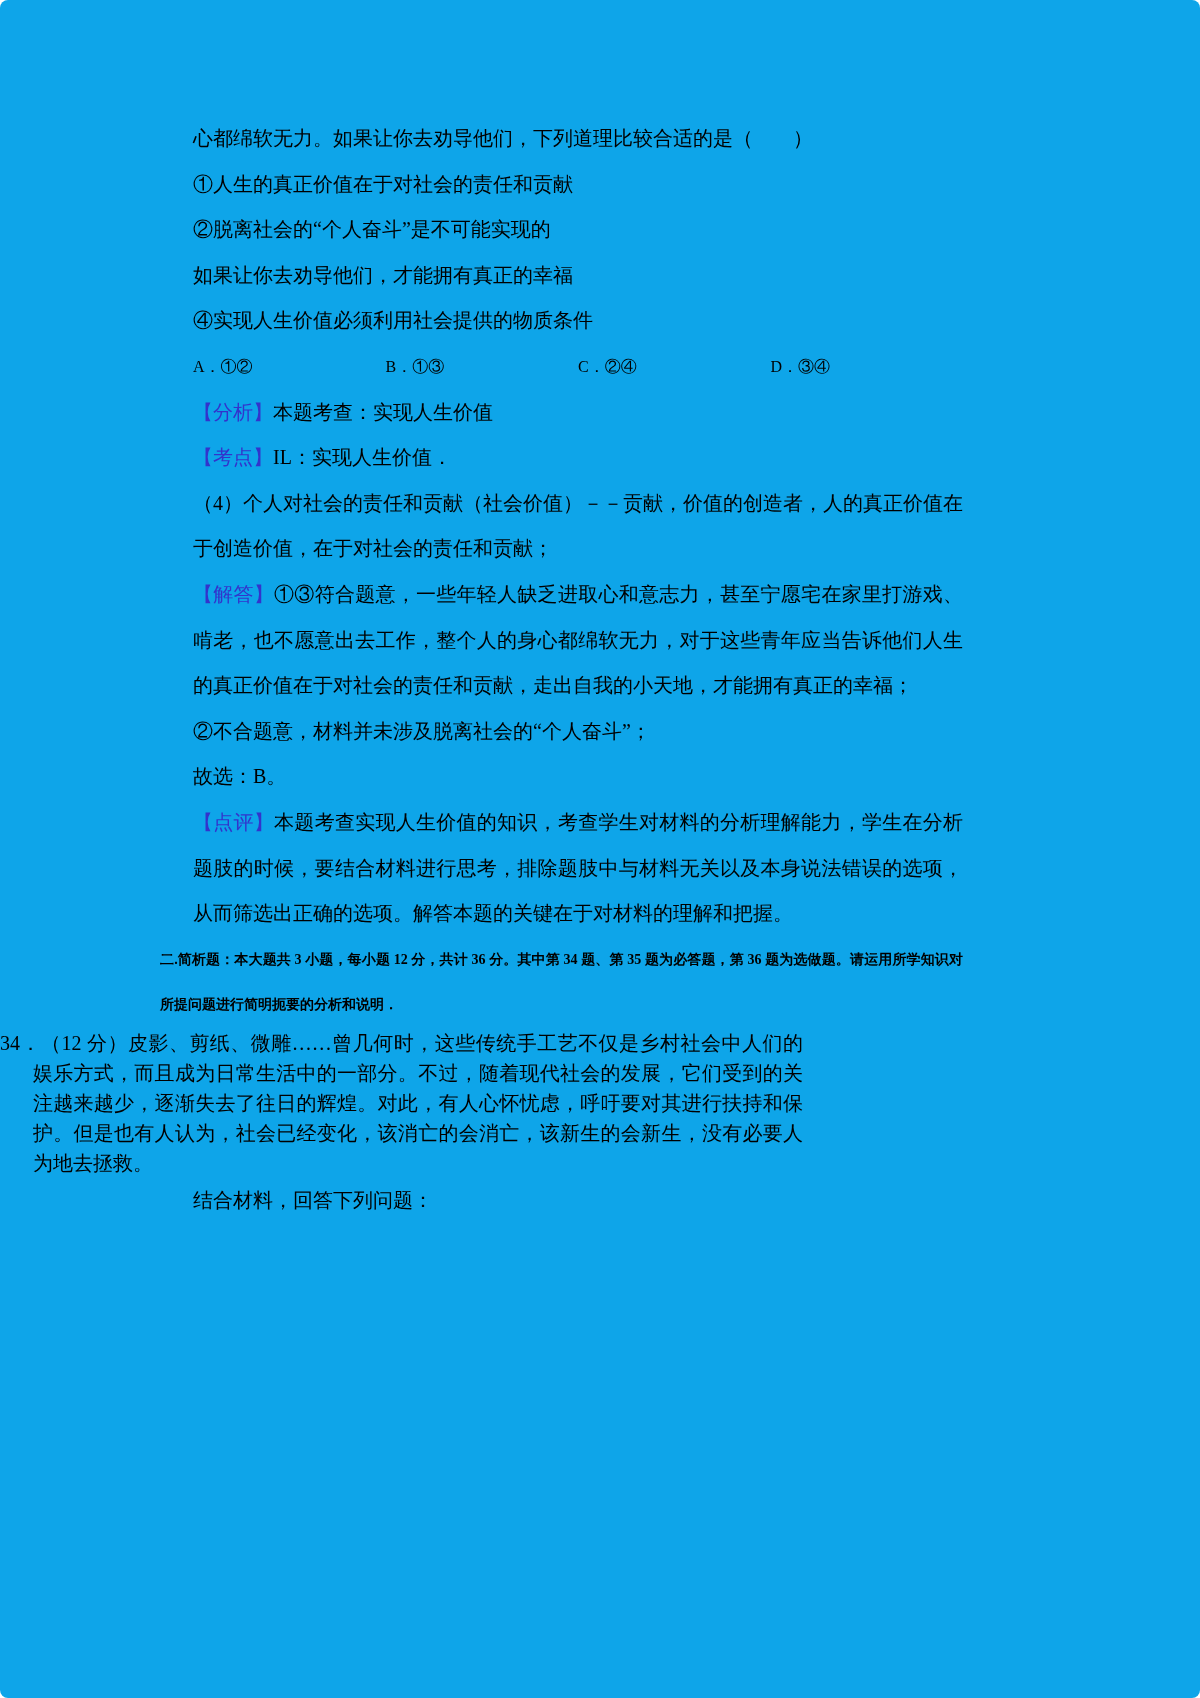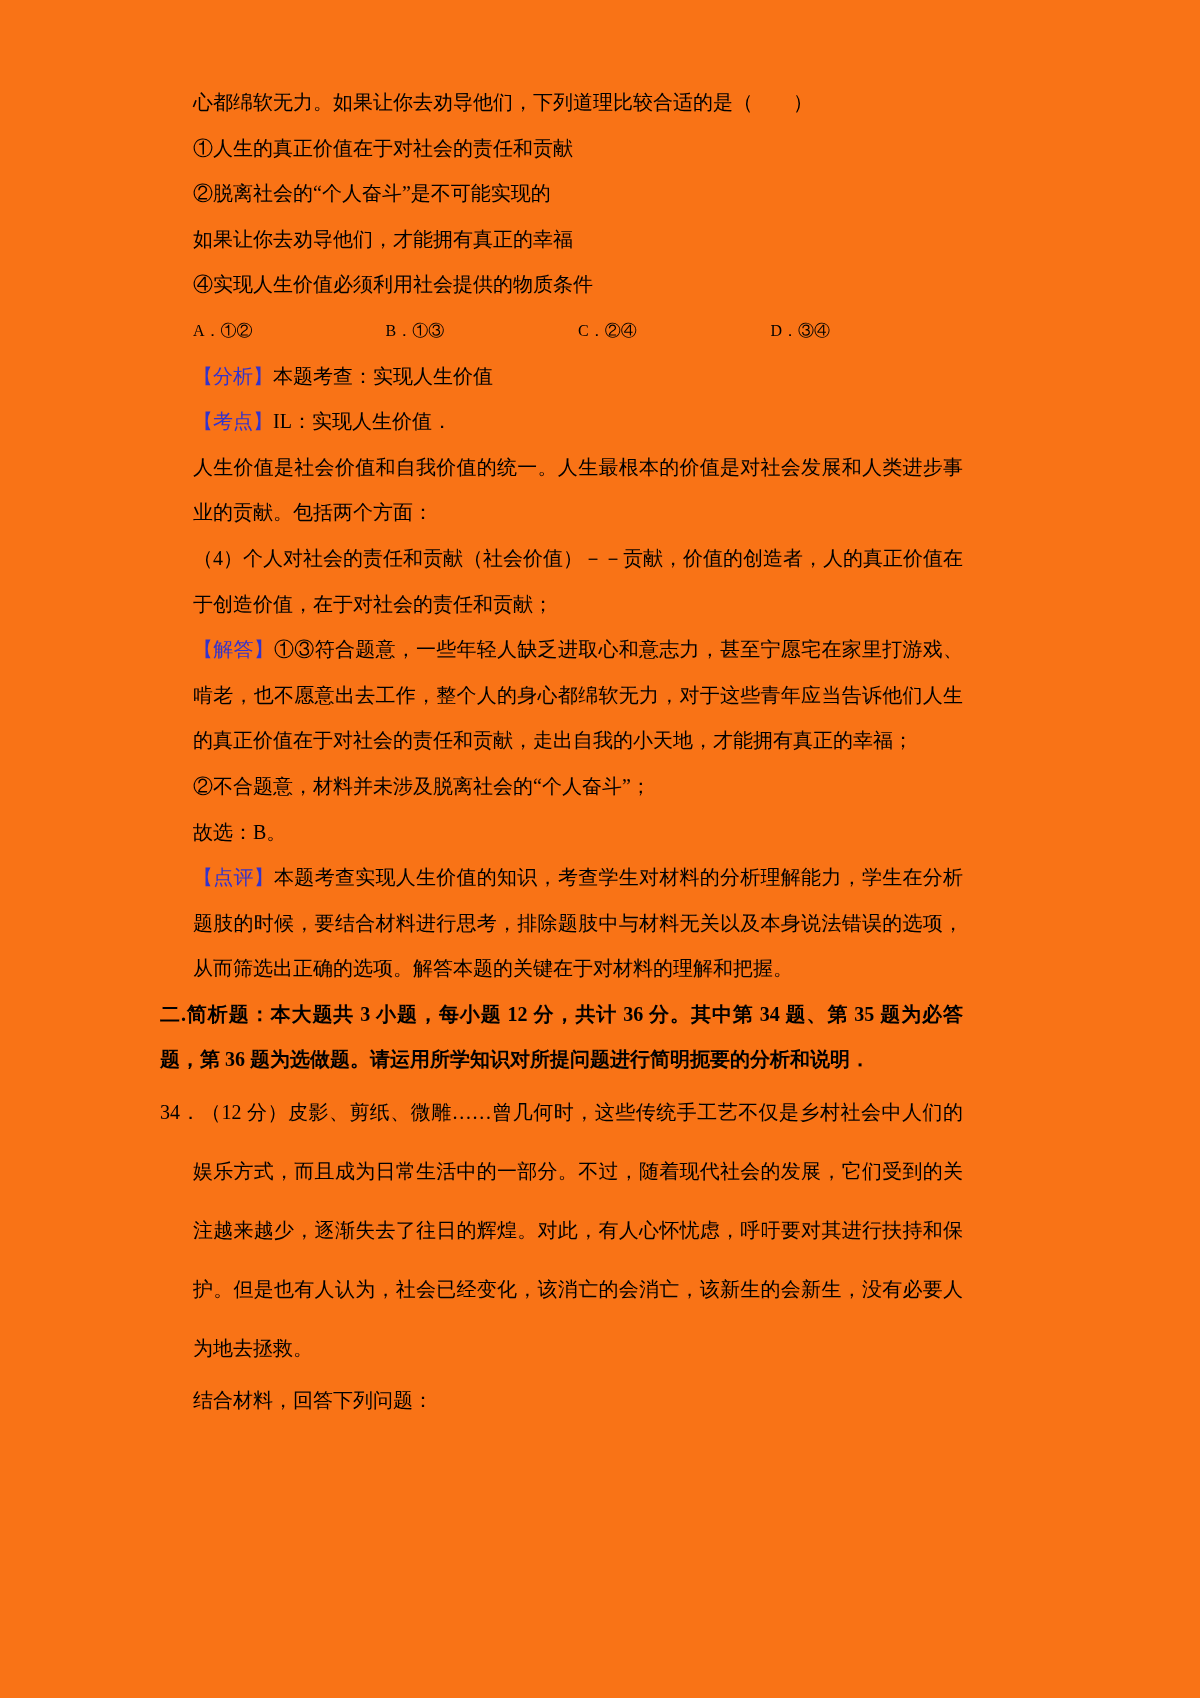--- a/index.html
+++ b/index.html
@@ -10,22 +10,23 @@
     position: relative;
     overflow: hidden;
     font-family: "Liberation Serif", "DejaVu Serif", serif;
     color: #000000;
   }
   .page {
     position: absolute;
     top: 0; left: 0;
     width: 1200px;
     height: 1698px;
-    padding-top: 80px;
-    background: #f97316;
+    padding-top: 116px;
+    background: #0ea5e9;
+    border-radius: 8px;
   }
   .para {
     margin-left: 193px;
     width: 770px;
     font-size: 20px;
     line-height: 45.6px;
     text-align: justify;
     word-break: normal;
   }
   .tag { color: var(--tag-color, #3333cc); }
@@ -33,32 +34,31 @@
     margin-left: 193px;
     width: 770px;
     display: flex;
     font-size: 16px;
     line-height: 45.6px;
   }
   .choices span { width: 25%; }
   .section-header {
     margin-left: 160px;
     width: 803px;
-    font-size: 20px;
+    font-size: 14px;
     line-height: 45.6px;
     font-weight: bold;
     text-align: justify;
   }
   .question-para {
-    margin-left: 160px;
     width: 803px;
     padding-left: 33px;
     text-indent: -33px;
     font-size: 20px;
-    line-height: 59px;
+    line-height: 30px;
     text-align: justify;
   }
 </style>
 </head>
 <body style="background: rgb(255, 255, 255); color: rgb(0, 0, 0);">
 
 <div class="page">
 
   <p class="para">心都绵软无力。如果让你去劝导他们，下列道理比较合适的是（　　）</p>
 
@@ -71,21 +71,20 @@
     <span>A．①②</span>
     <span>B．①③</span>
     <span>C．②④</span>
     <span>D．③④</span>
   </div>
 
   <p class="para"><span class="tag">【分析】</span><span>本题考查：实现人生价值</span></p>
 
   <p class="para"><span class="tag">【考点】</span><span>IL：实现人生价值．</span></p>
 
-  <p class="para">人生价值是社会价值和自我价值的统一。人生最根本的价值是对社会发展和人类进步事业的贡献。包括两个方面：</p>
   <p class="para">（4）个人对社会的责任和贡献（社会价值）－－贡献，价值的创造者，人的真正价值在于创造价值，在于对社会的责任和贡献；</p>
 
   <p class="para"><span class="tag">【解答】</span><span>①③符合题意，一些年轻人缺乏进取心和意志力，甚至宁愿宅在家里打游戏、啃老，也不愿意出去工作，整个人的身心都绵软无力，对于这些青年应当告诉他们人生的真正价值在于对社会的责任和贡献，走出自我的小天地，才能拥有真正的幸福；</span></p>
 
   <p class="para">②不合题意，材料并未涉及脱离社会的“个人奋斗”；</p>
   <p class="para">故选：B。</p>
 
   <p class="para"><span class="tag">【点评】</span><span>本题考查实现人生价值的知识，考查学生对材料的分析理解能力，学生在分析题肢的时候，要结合材料进行思考，排除题肢中与材料无关以及本身说法错误的选项，从而筛选出正确的选项。解答本题的关键在于对材料的理解和把握。</span></p>
 
   <p class="section-header">二.简析题：本大题共 3 小题，每小题 12 分，共计 36 分。其中第 34 题、第 35 题为必答题，第 36 题为选做题。请运用所学知识对所提问题进行简明扼要的分析和说明．</p>

